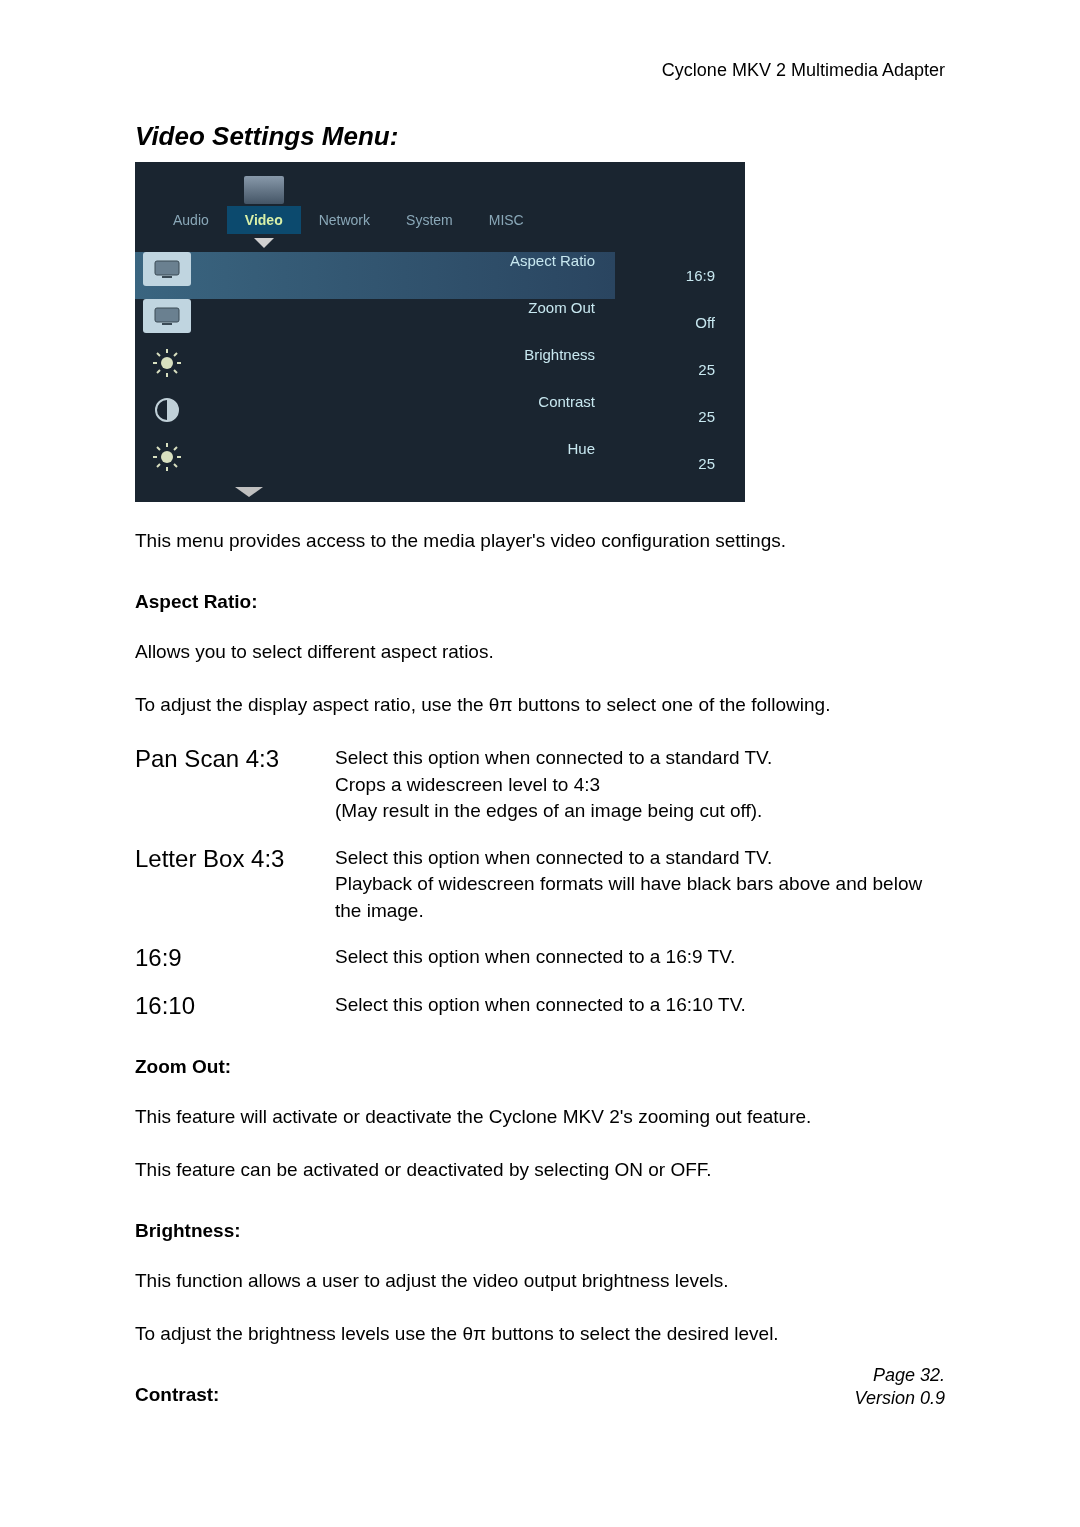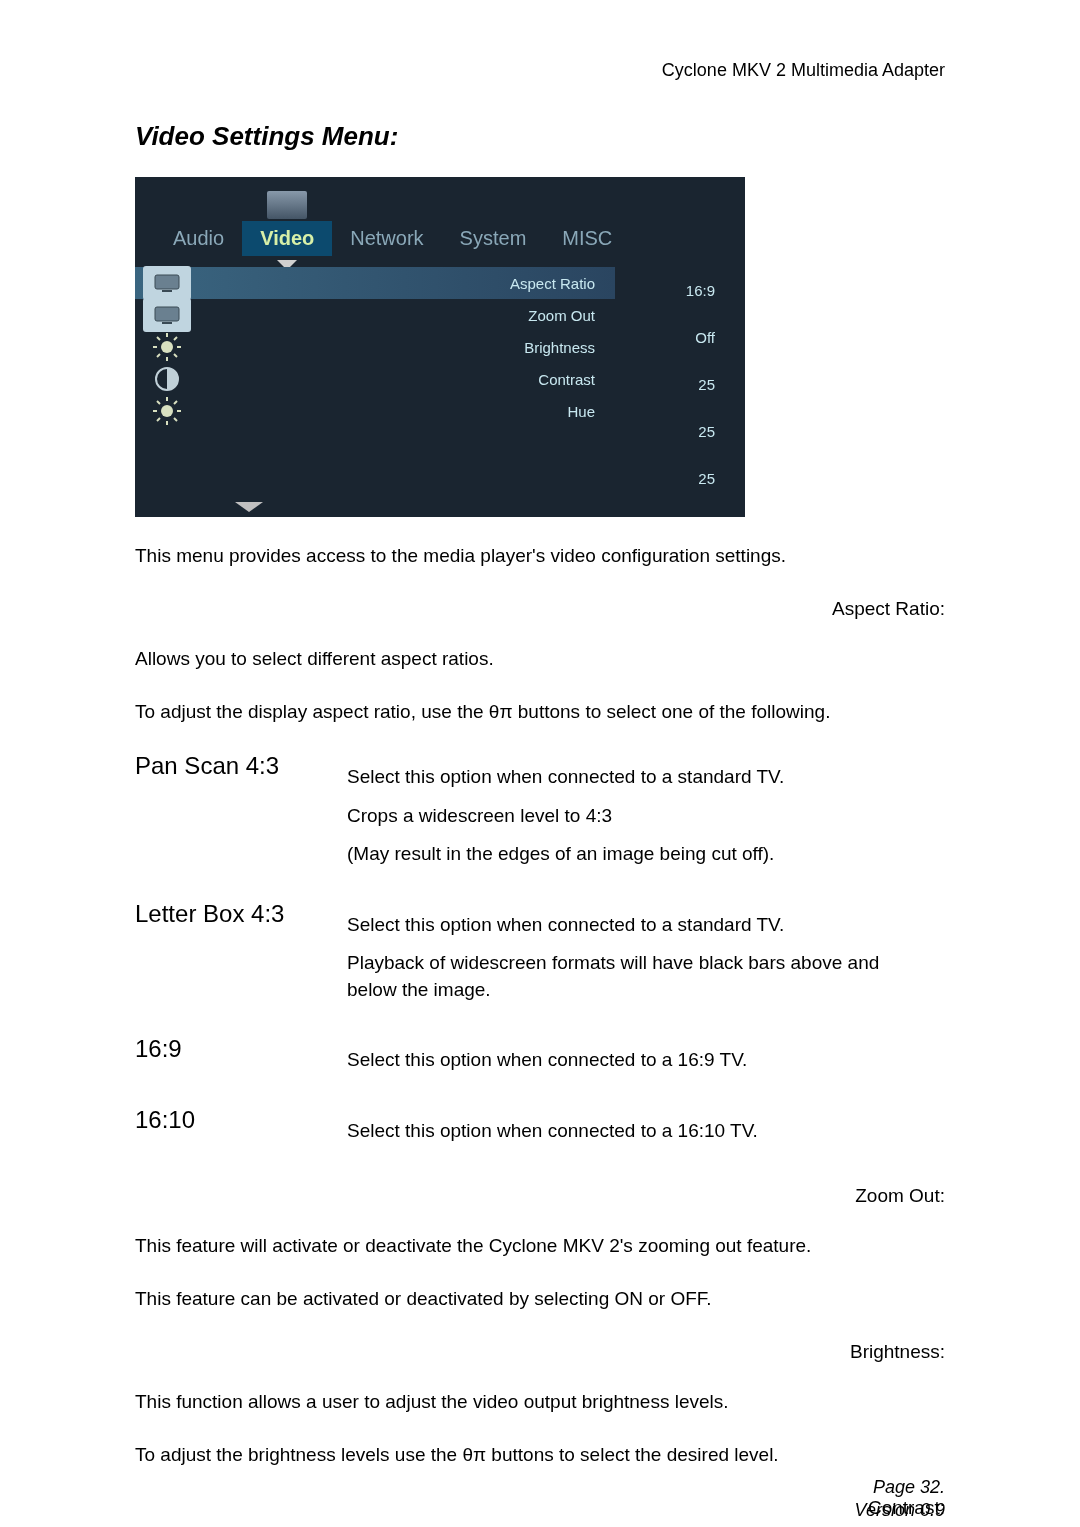--- a/index.html
+++ b/index.html
@@ -18,42 +18,42 @@
     }
     .header-line {
       text-align: right;
       font-size: 18px;
       margin-bottom: 40px;
     }
     .section-title {
       font-size: 26px;
       font-weight: bold;
       font-style: italic;
-      margin-bottom: 25px;
+      margin-bottom: 10px;
     }
     .screenshot {
       width: 610px;
       height: 340px;
       background: #1a2530;
       position: relative;
       overflow: hidden;
     }
     .tabs-row {
       position: absolute;
       top: 44px;
       left: 0;
       right: 0;
       display: flex;
       align-items: center;
       padding-left: 20px;
       gap: 0;
     }
     .tab {
       color: #8aa8b8;
-      font-size: 20px;
+      font-size: 14px;
       padding: 6px 18px;
       position: relative;
     }
     .tab.active {
       background: #0c4a6e;
       color: #d8f0a8;
       font-weight: bold;
       position: relative;
     }
     .tab.active::before {
@@ -80,22 +80,21 @@
       border-top: 10px solid #d0d0d0;
     }
     .settings-list {
       position: absolute;
       top: 90px;
       left: 0;
       width: 480px;
     }
     .setting-row {
       display: flex;
-      align-items: center;
-      height: 32px;
+      height: 47px;
       position: relative;
     }
     .setting-row.selected {
       background: linear-gradient(90deg, #3a6580, #2a4560);
     }
     .setting-icon {
       width: 48px;
       height: 34px;
       margin-left: 8px;
       background: #c0d5e0;
@@ -144,43 +143,42 @@
     .body-text {
       font-size: 19px;
       line-height: 1.42;
       margin: 26px 0;
     }
     .body-text.justify {
       text-align: justify;
     }
     .sub-head {
       font-size: 19px;
-      font-weight: normal;
-      margin-top: 28px;
+      font-weight: bold;
+      margin-top: 36px;
       margin-bottom: 4px;
-      text-align: right;
     }
     .option-table {
       margin-top: 6px;
     }
     .option-row {
       display: flex;
       margin-bottom: 20px;
     }
     .option-label {
       width: 200px;
       flex-shrink: 0;
       font-size: 24px;
     }
     .option-desc {
       flex: 1;
       font-size: 19px;
       line-height: 1.4;
     }
-    .option-desc div { margin: 12px; }
+    .option-desc div { margin: 0; }
     .footer {
       position: absolute;
       bottom: 40px;
       right: 135px;
       text-align: right;
       font-style: italic;
       font-size: 18px;
       line-height: 1.3;
     }
   </style>

